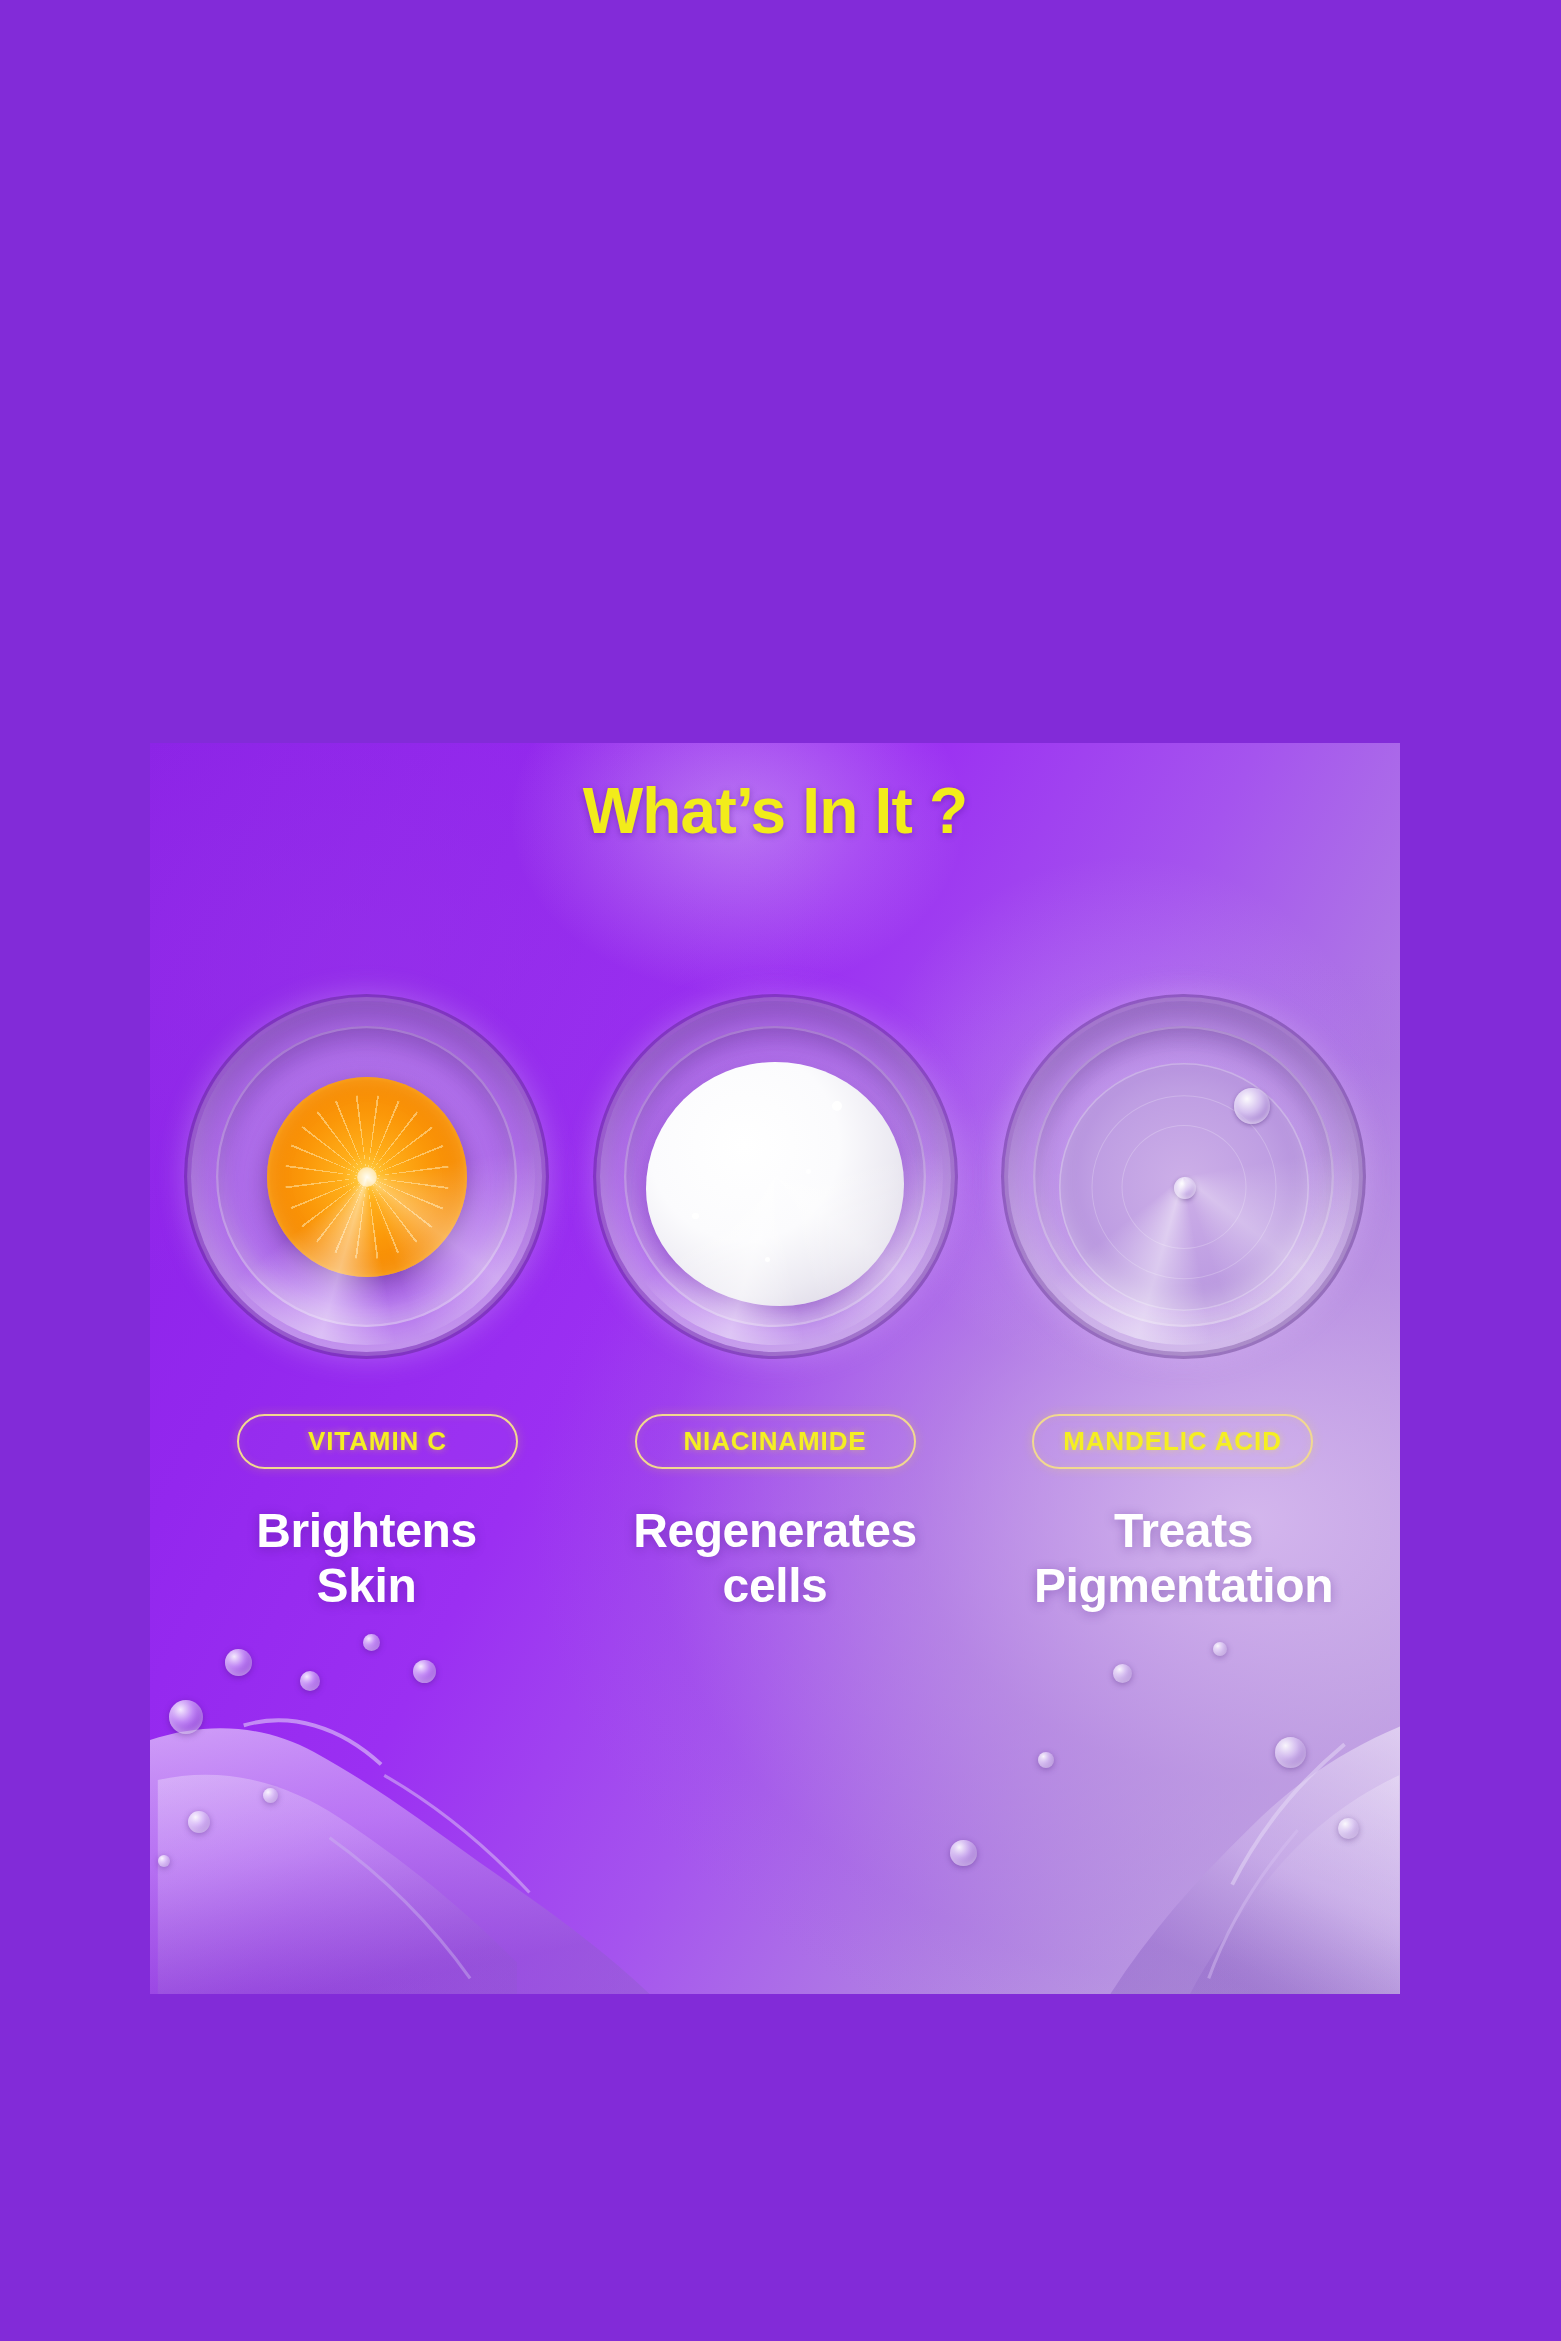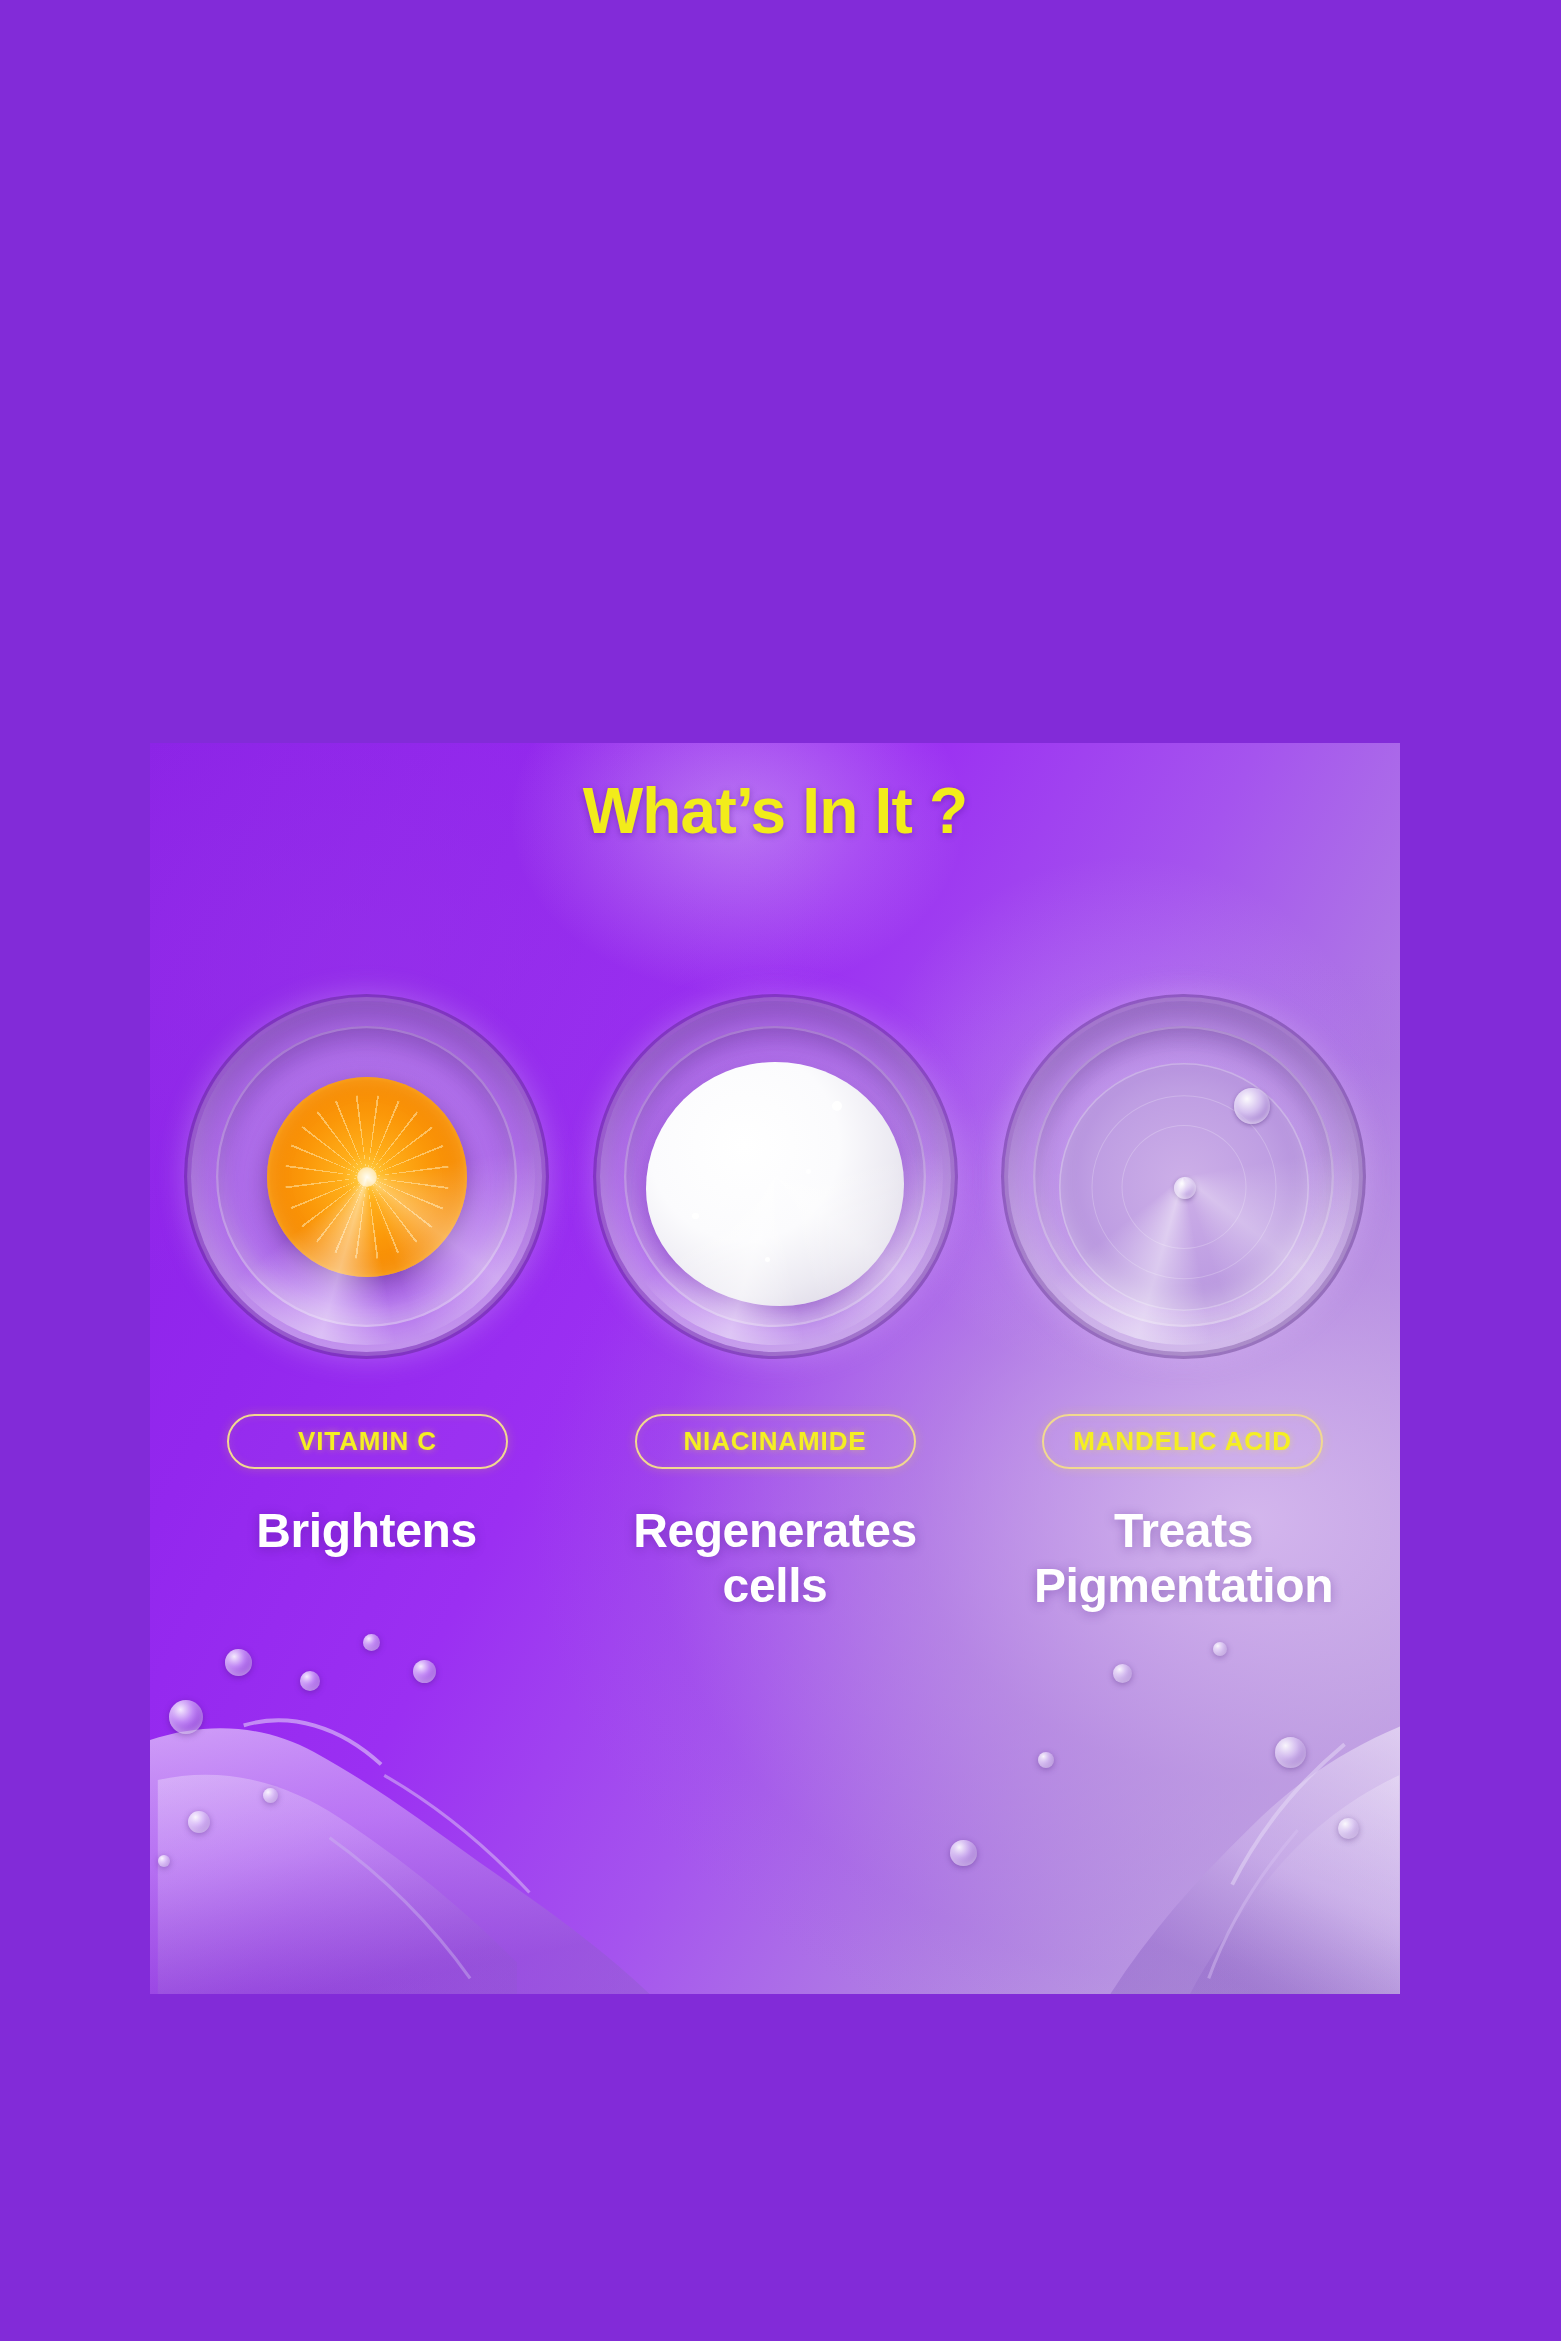--- a/index.html
+++ b/index.html
@@ -168,21 +168,21 @@
     box-shadow:0 1.6px 4.7px rgba(50,15,95,0.35), inset 0 -2.3px 4.7px rgba(255,255,255,0.55);
   }
 
   
   #pill-row {
     position:absolute;
     left:0; top:671px;
     width:100%;
     display:flex;
     justify-content:space-between;
-    padding:0 34px;
+    padding:0 44px;
   }
   .pill-col { width:367px; display:flex; justify-content:center; }
   .pill {
     display:flex; align-items:center; justify-content:center;
     width:281px; height:55px;
     border:2.3px solid #f1d98f;
     border-radius:28px;
     color:#f5ef22;
     font-size:26px;
     font-weight:bold;
@@ -290,20 +290,21 @@
         <div class="pill">
           <span>MANDELIC ACID</span>
         </div>
       </div>
     </div>
 
     <div id="benefit-row">
       <div class="benefit-col">
         <div class="benefit">
           <span>Brightens</span>
+          <span class="l2">Skin</span>
         </div>
       </div>
       <div class="benefit-col">
         <div class="benefit">
           <span>Regenerates</span>
           <span class="l2">cells</span>
         </div>
       </div>
       <div class="benefit-col">
         <div class="benefit">

